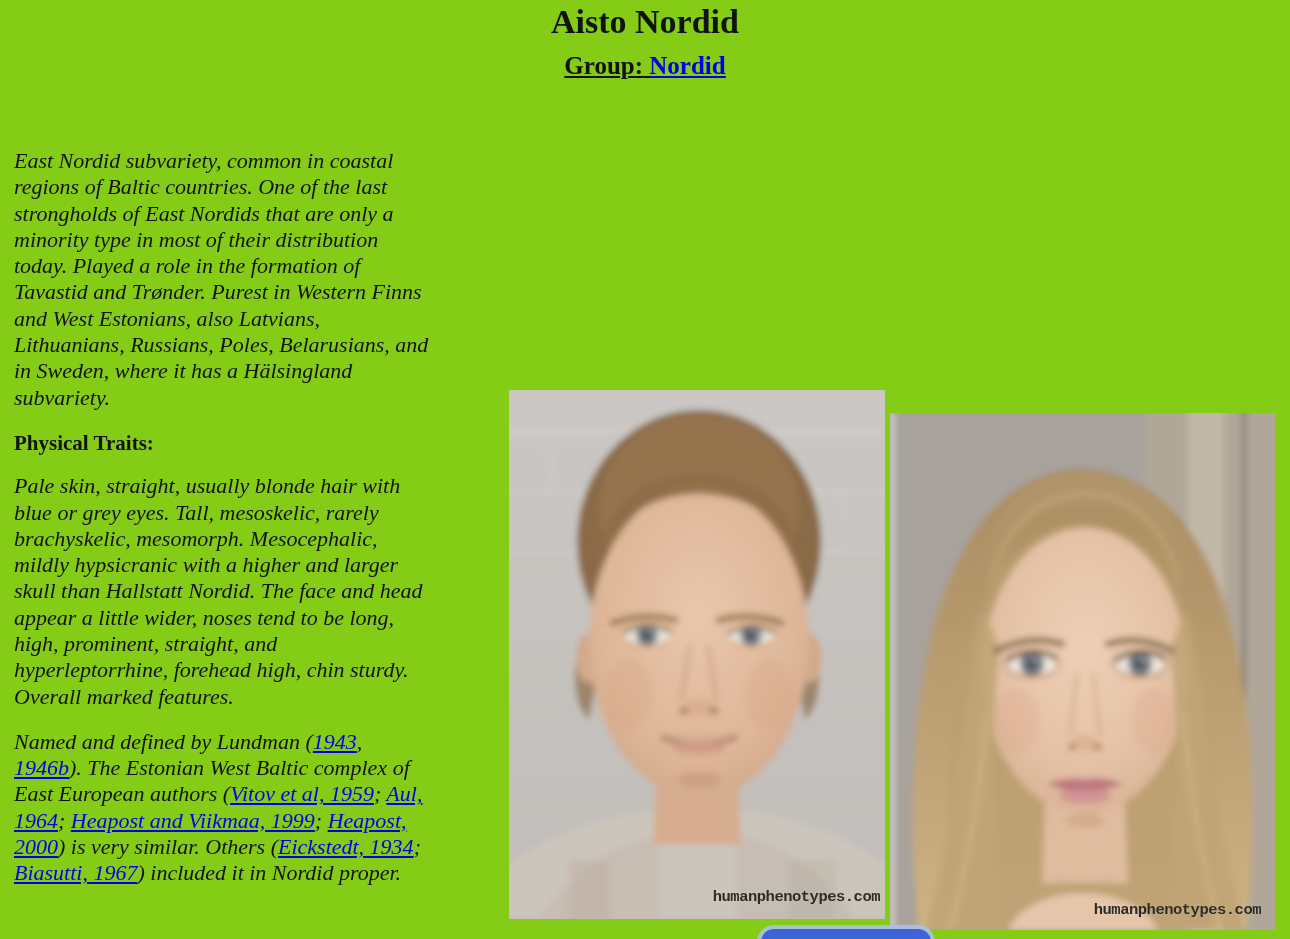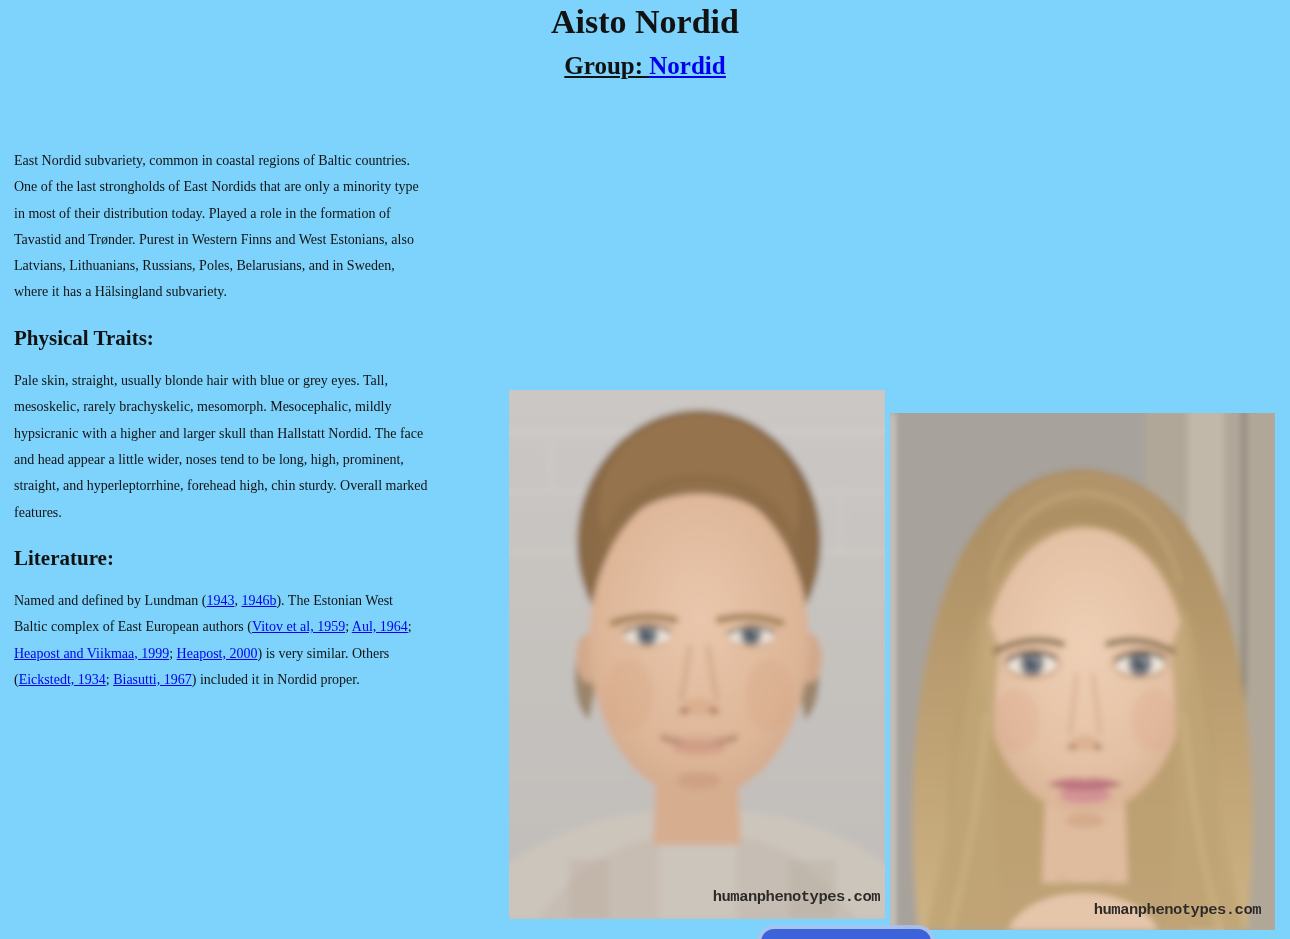--- a/index.html
+++ b/index.html
@@ -5,21 +5,21 @@
   html,body{margin:0;padding:0;}
   body{
     background:#e8ebf4;
     font-family:"Liberation Serif","DejaVu Serif",serif;
     color:#121212;
   }
   .page{
     position:relative;
     width:1290px;
     height:939px;
-    background:#7dd3fc;
+    background:#84cc16;
     overflow:hidden;
   }
   header{
     position:absolute;
     top:0;left:0;
     width:100%;
     text-align:center;
   }
   h1.page-title{
     margin:0;
@@ -46,23 +46,24 @@
     width:415px;
   }
   .text-col h2{
     font-size:21px;
     font-weight:bold;
     margin:0 0 17px 0;
     line-height:1.25;
   }
   .text-col h2 + p{margin-top:0;}
   .text-col p{
-    font-size:14px;
+    font-size:22px;
     line-height:26.3px;
     margin:17px 0 19px 0;
+    font-style:italic;
   }
   .text-col p a{
     color:#0000ee;
     text-decoration:underline;
   }
   figure.photo{
     position:absolute;
     margin:0;
     overflow:hidden;
   }
@@ -104,21 +105,20 @@
       <a href="#">Nordid</a>
     </div>
   </header>
 
   <section class="text-col">
     <p>East Nordid subvariety, common in coastal regions of Baltic countries. One of the last strongholds of East Nordids that are only a minority type in most of their distribution today. Played a role in the formation of Tavastid and Trønder. Purest in Western Finns and West Estonians, also Latvians, Lithuanians, Russians, Poles, Belarusians, and in Sweden, where it has a Hälsingland subvariety.</p>
 
     <h2>Physical Traits:</h2>
     <p>Pale skin, straight, usually blonde hair with blue or grey eyes. Tall, mesoskelic, rarely brachyskelic, mesomorph. Mesocephalic, mildly hypsicranic with a higher and larger skull than Hallstatt Nordid. The face and head appear a little wider, noses tend to be long, high, prominent, straight, and hyperleptorrhine, forehead high, chin sturdy. Overall marked features.</p>
 
-    <h2>Literature:</h2>
     <p>Named and defined by Lundman (<a href="#">1943</a>, <a href="#">1946b</a>). The Estonian West Baltic complex of East European authors (<a href="#">Vitov et al, 1959</a>; <a href="#">Aul, 1964</a>; <a href="#">Heapost and Viikmaa, 1999</a>; <a href="#">Heapost, 2000</a>) is very similar. Others (<a href="#">Eickstedt, 1934</a>; <a href="#">Biasutti, 1967</a>) included it in Nordid proper.</p>
   </section>
 
   <figure class="photo photo-male">
     <svg viewBox="0 0 376 529" width="376" height="529">
       <defs>
         <filter id="blurM" x="-10%" y="-10%" width="120%" height="120%">
             <feGaussianBlur stdDeviation="3"></feGaussianBlur>
           </filter>
         <radialGradient id="skinM" cx="50%" cy="42%" r="68%">

